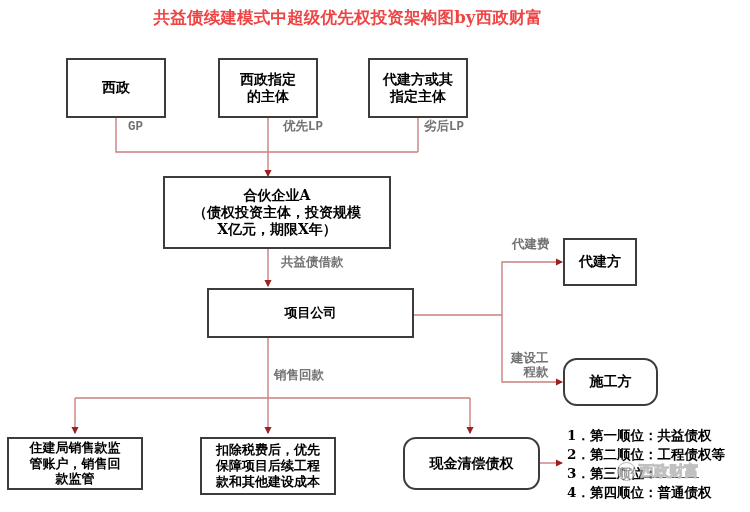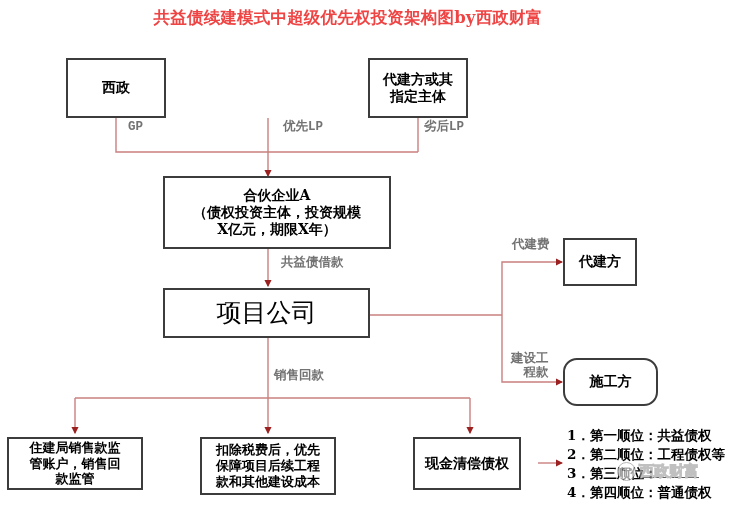--- a/index.html
+++ b/index.html
@@ -53,21 +53,21 @@
     font-weight: bold;
     color: #000000;
     line-height: 1.22;
     padding: 2px 4px;
   }
   .node .txt {
     display: block;
     white-space: pre-line;
   }
   .n-mid   { font-size: 14px; }
-  .n-big   { font-size: 25px; font-weight: normal; }
+  .n-big   { font-size: 13px; font-weight: bold; margin-left: 44px; }
   .n-tiny  { font-size: 13px; }
 
   .edge-label {
     position: absolute;
     font-family: Liberation Mono, monospace;
     font-weight: bold;
     font-size: 12.5px;
     color: #737373;
     white-space: pre-line;
     line-height: 1.15;
@@ -161,20 +161,24 @@
       <path d="M 470 398 L 470 433" marker-end="url(#arrowRed)"></path>
 
       <path d="M 538 463 L 562 463" marker-end="url(#arrowRed)"></path>
     </g>
   </svg>
 
   <div class="node n-mid" style="left:66px; top:58px; width:100px; height:60px;">
     <span class="txt">西政</span>
   </div>
 
+  <div class="node n-mid" style="left:218px; top:58px; width:100px; height:60px;">
+    <span class="txt">西政指定
+的主体</span>
+  </div>
 
   <div class="node n-mid" style="left:368px; top:58px; width:100px; height:60px;">
     <span class="txt">代建方或其
 指定主体</span>
   </div>
 
   <div class="node n-mid" style="left:163px; top:176px; width:228px; height:73px;">
     <span class="txt">合伙企业A
 （债权投资主体，投资规模
 X亿元，期限X年）</span>
@@ -197,21 +201,21 @@
 管账户，销售回
 款监管</span>
   </div>
 
   <div class="node n-tiny" style="left:200px; top:437px; width:136px; height:58px;">
     <span class="txt">扣除税费后，优先
 保障项目后续工程
 款和其他建设成本</span>
   </div>
 
-  <div class="node n-mid" style="left:413px; top:437px; width:108px; height:53px;">
+  <div class="node n-mid" style="left:403px; top:437px; width:137px; height:53px;border-radius:13px;">
     <span class="txt">现金清偿债权</span>
   </div>
 
   <div class="edge-label" style="left:128px; top:120px;">GP</div>
 
   <div class="edge-label" style="left:283px; top:120px;">优先LP</div>
 
   <div class="edge-label" style="left:424px; top:120px;">劣后LP</div>
 
   <div class="edge-label" style="left:281px; top:256px;">共益债借款</div>

